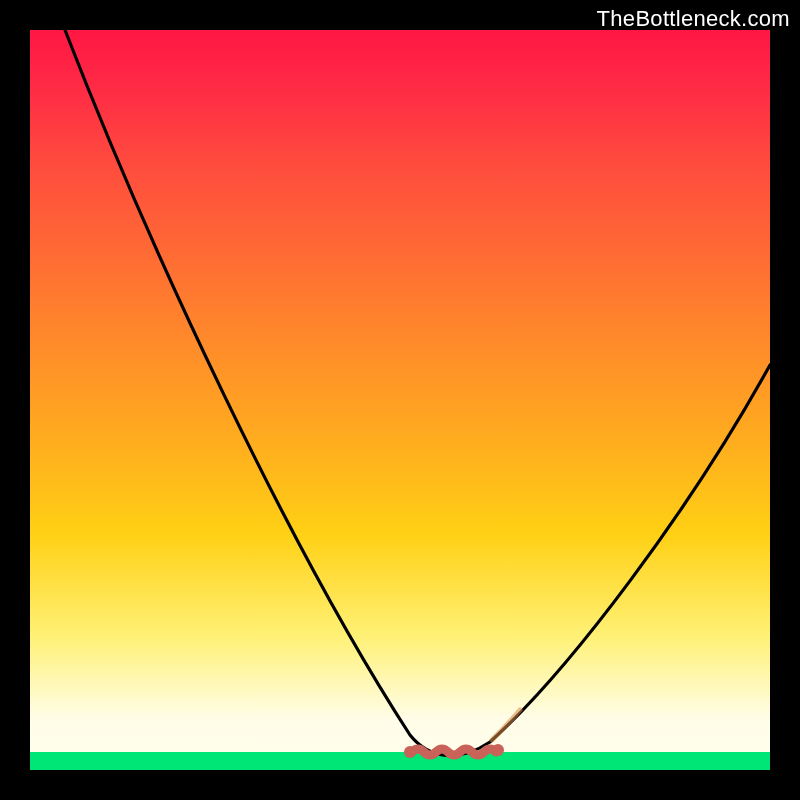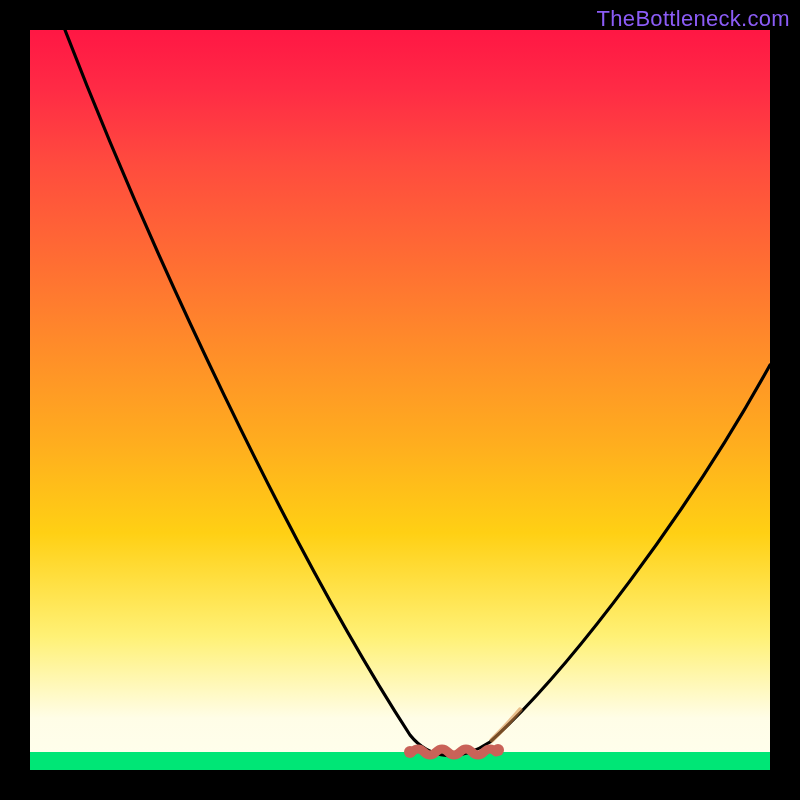--- a/index.html
+++ b/index.html
@@ -41,21 +41,21 @@
     left: 0;
     bottom: 0;
     width: 100%;
     height: 18px;
     background: #00e676;
   }
   .watermark {
     position: absolute;
     top: 6px;
     right: 10px;
-    color: #8b5cf6;
+    color: #ffffff;
     font-size: 22px;
     font-weight: 500;
     letter-spacing: 0.3px;
     user-select: none;
   }
   svg.curve {
     position: absolute;
     left: 0;
     top: 0;
     width: 100%;

